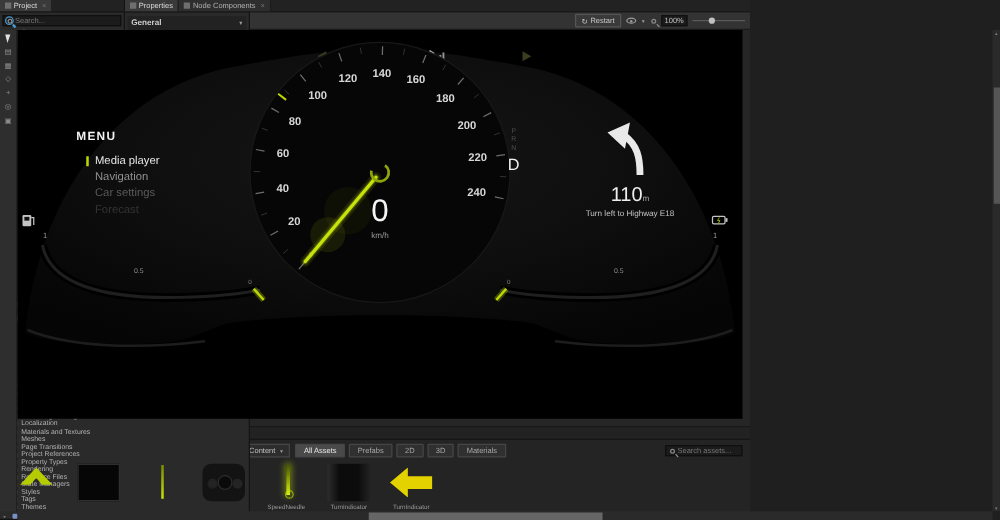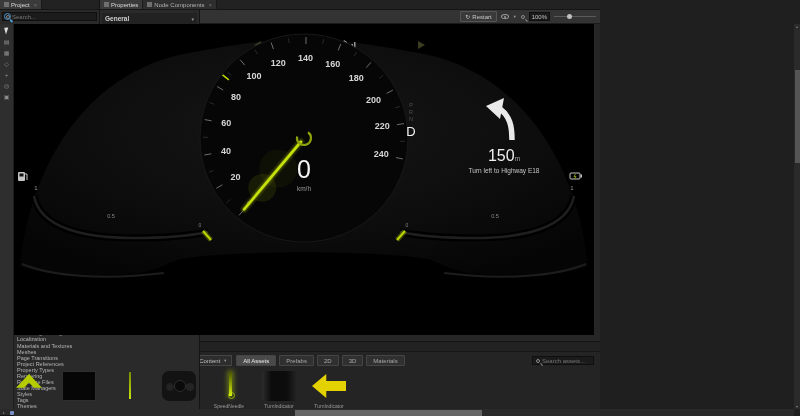--- a/index.html
+++ b/index.html
@@ -516,20 +516,29 @@
           <rect x="14" y="2" width="1.5" height="7" fill="#969696"></rect>
         </svg>
         <svg class="status-ico" style="left:326px;top:16px" width="16" height="10">
           <path d="M1 2.5 L7 7.5 L4 9.5 L4 0.5 L7 2.5 L1 7.5" stroke="#969696" stroke-width="1" fill="none"></path>
           <rect x="9" y="6" width="1.5" height="3" fill="#969696"></rect>
           <rect x="11.5" y="4" width="1.5" height="5" fill="#969696"></rect>
           <rect x="14" y="2" width="1.5" height="7" fill="#969696"></rect>
         </svg>
         <div class="status-ico tr-tri" style="left:404px;top:17px"></div>
 
+        <div class="menu">
+          <div class="menu-title">MENU</div>
+          <ul id="menu-list">
+              <li class="m-active"><span class="bar"></span><span>Media player</span></li>
+              <li class="m-normal"><span>Navigation</span></li>
+              <li class="m-dim"><span>Car settings</span></li>
+              <li class="m-faint"><span>Forecast</span></li>
+            </ul>
+        </div>
 
         <svg id="dial" width="220" height="220">
             <circle cx="110" cy="110" r="104" fill="#060606" stroke="#181818" stroke-width="1"></circle>
             <line x1="49.57796468946531" y1="182.00817765318394" x2="45.07845142165954" y2="187.37048875501677" stroke="#6e6e6e" stroke-width="1"></line>
             <line x1="36.37006119426073" y1="171.60058531753648" x2="32.53516854812848" y2="174.80894913615816" stroke="#383838" stroke-width="0.7"></line>
             <line x1="28.4572391926973" y1="156.762999902947" x2="22.384905941089656" y2="160.24535095954943" stroke="#6e6e6e" stroke-width="1"></line>
             <line x1="19.647102535388427" y1="142.4400049283194" x2="14.94122245910657" y2="144.12958851833602" stroke="#383838" stroke-width="0.7"></line>
             <line x1="17.334675410664786" y1="125.78409385277305" x2="10.43406613273558" y2="126.95950509712848" stroke="#6e6e6e" stroke-width="1"></line>
             <line x1="14.00253846731097" y1="109.30187445263152" x2="9.002670679150086" y2="109.26551374703942" stroke="#383838" stroke-width="0.7"></line>
             <line x1="17.574038688988267" y1="92.86986060373815" x2="10.691254336040586" y2="91.59421192529311" stroke="#6e6e6e" stroke-width="1"></line>
@@ -581,21 +590,21 @@
             <div class="gear-letter">N</div>
             <div class="gear-letter gear-sel">D</div>
           </div>
 
         <div class="nav">
           <svg width="42" height="44">
             <path d="M29 44 C29 30 27 20 16 12" stroke="#e9e9e9" stroke-width="5.5" fill="none"></path>
             <polygon points="21,2 3,10 17,23" fill="#e9e9e9"></polygon>
           </svg>
           <div class="nav-distance">
-            <span>150</span><span class="u">m</span>
+            <span>110</span><span class="u">m</span>
           </div>
           <div class="nav-instruction">Turn left to Highway E18</div>
         </div>
 
         <svg class="gauge-svg" style="left:0" width="220" height="100">
           <path d="M20 42 C26 74 70 84 120 84 C150 84 174 82 194 78" stroke="#000" stroke-width="7" fill="none"></path>
           <path d="M20 42 C26 74 70 84 120 84 C150 84 174 82 194 78" stroke="#1f1f1f" stroke-width="2.5" fill="none"></path>
           <g>
             <rect x="4" y="18" width="7" height="9" rx="1" fill="#c4c4c4"></rect>
             <rect x="5.5" y="19.5" width="4" height="3" fill="#111"></rect>

